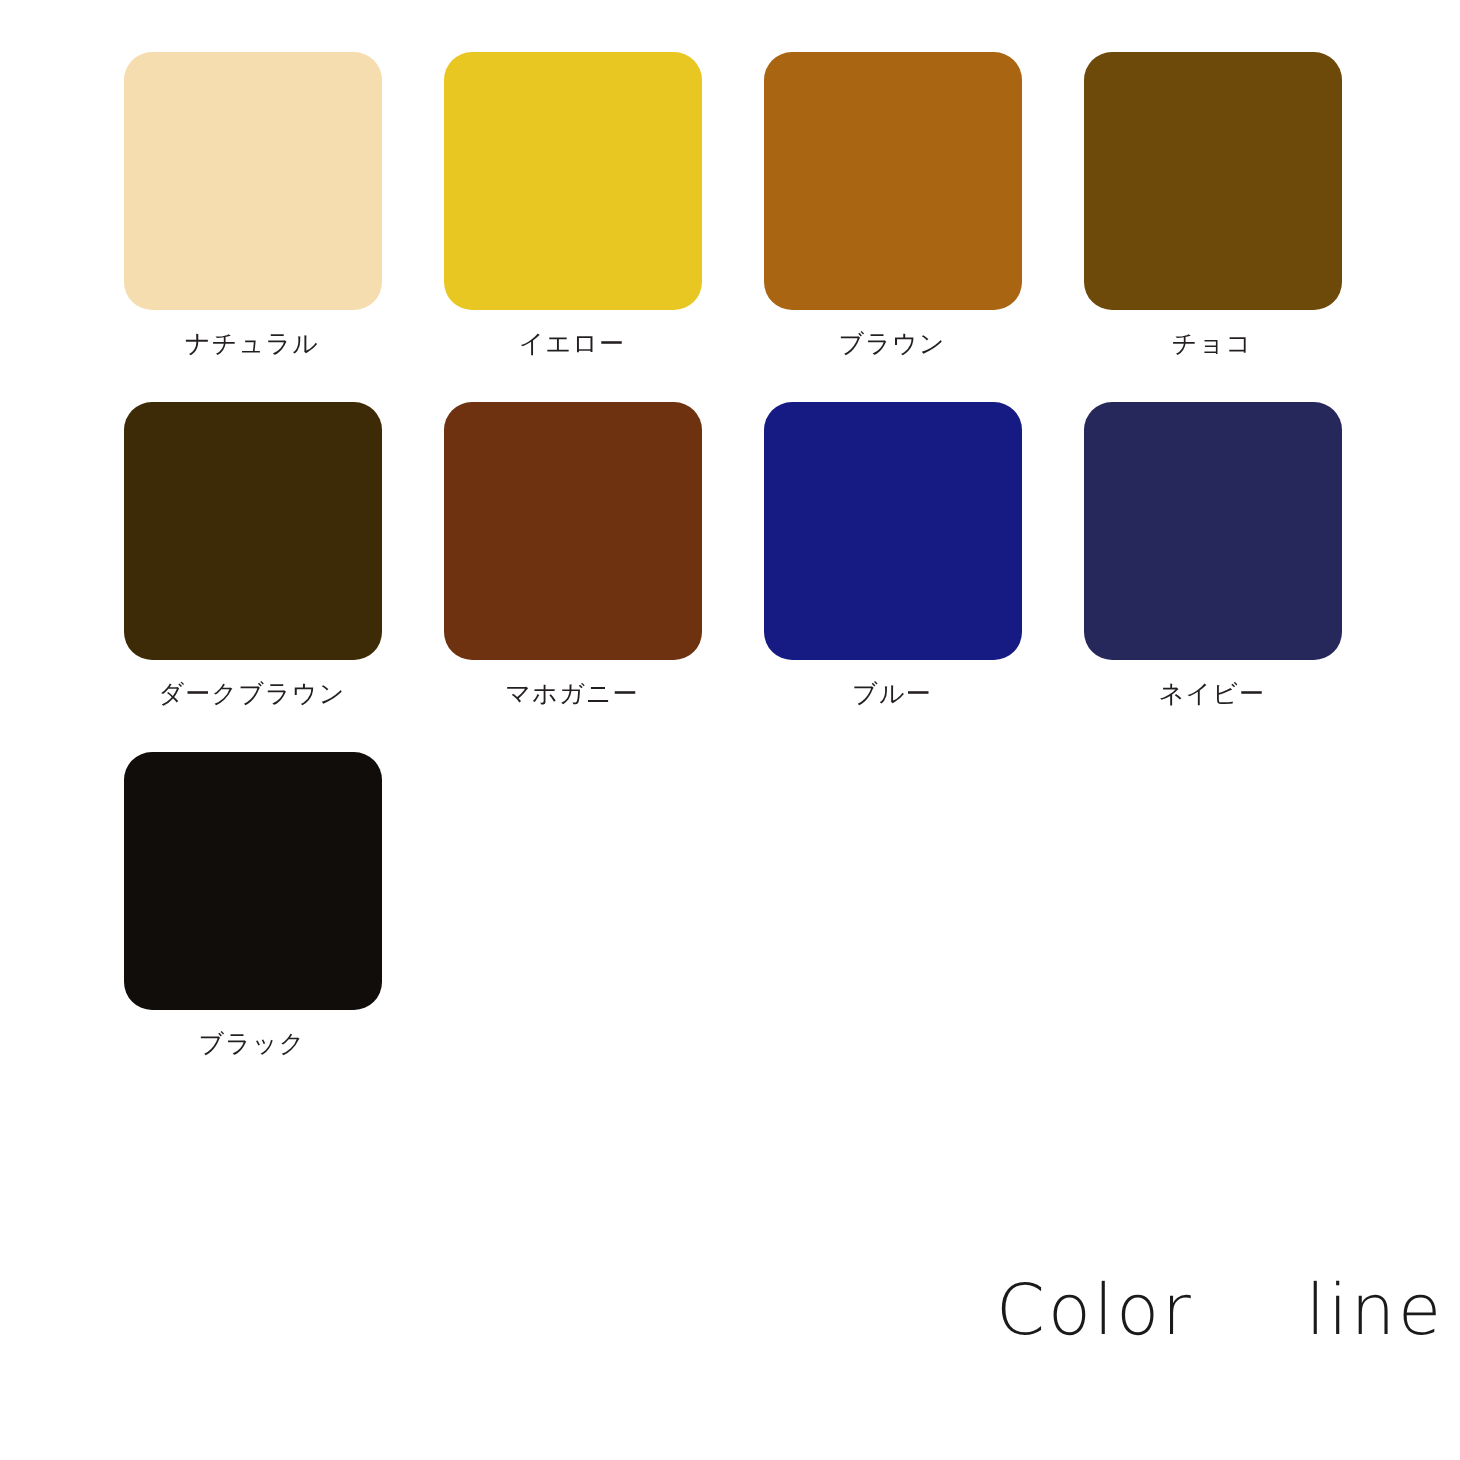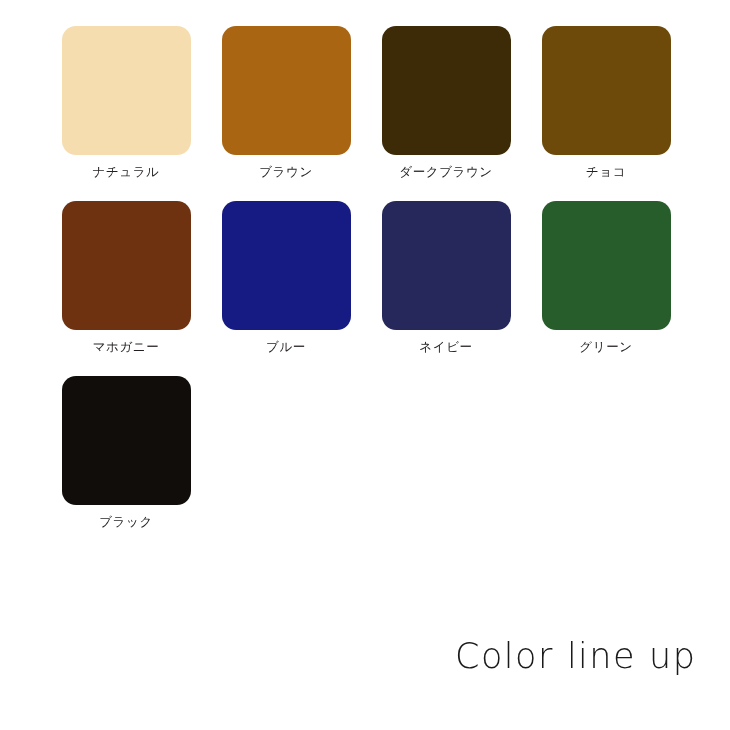--- a/index.html
+++ b/index.html
@@ -55,62 +55,62 @@
     left: 455px;
     top: 639px;
     font-size: 35px;
     line-height: 1;
     font-weight: 300;
     color: #1a1a1a;
     letter-spacing: 1.5px;
     white-space: nowrap;
     font-family: "DejaVu Sans", "Liberation Sans", sans-serif;
   }
-  #title .word { margin-right: 13px; }
+  #title .word { margin-right: 13px; margin-left: 43px; }
   #title .word:last-child { margin-right: 0; }
 </style>
 </head>
 <body>
 
 <div id="board">
 
   <div id="grid">
       <div class="cell">
         <div class="swatch" style="background: rgb(245, 221, 176);"></div>
         <div class="cell-label">ナチュラル</div>
       </div>
       <div class="cell">
+        <div class="swatch" style="background: rgb(232, 199, 35);"></div>
+        <div class="cell-label">イエロー</div>
+      </div>
+      <div class="cell">
         <div class="swatch" style="background: rgb(169, 101, 18);"></div>
         <div class="cell-label">ブラウン</div>
       </div>
       <div class="cell">
+        <div class="swatch" style="background: rgb(109, 74, 9);"></div>
+        <div class="cell-label">チョコ</div>
+      </div>
+      <div class="cell">
         <div class="swatch" style="background: rgb(61, 42, 6);"></div>
         <div class="cell-label">ダークブラウン</div>
-      </div>
-      <div class="cell">
-        <div class="swatch" style="background: rgb(109, 74, 9);"></div>
-        <div class="cell-label">チョコ</div>
       </div>
       <div class="cell">
         <div class="swatch" style="background: rgb(110, 50, 17);"></div>
         <div class="cell-label">マホガニー</div>
       </div>
       <div class="cell">
         <div class="swatch" style="background: rgb(22, 27, 131);"></div>
         <div class="cell-label">ブルー</div>
       </div>
       <div class="cell">
         <div class="swatch" style="background: rgb(38, 40, 92);"></div>
         <div class="cell-label">ネイビー</div>
       </div>
       <div class="cell">
-        <div class="swatch" style="background: rgb(39, 93, 42);"></div>
-        <div class="cell-label">グリーン</div>
-      </div>
-      <div class="cell">
         <div class="swatch" style="background: rgb(16, 13, 11);"></div>
         <div class="cell-label">ブラック</div>
       </div>
     </div>
 
   <div id="title"><span class="word">Color</span><span class="word">line</span><span class="word">up</span></div>
 
 </div>
 
 </body></html>

